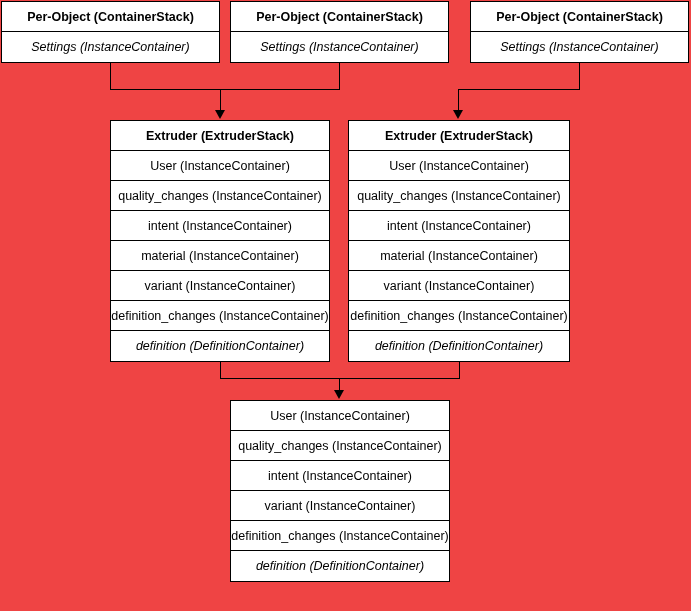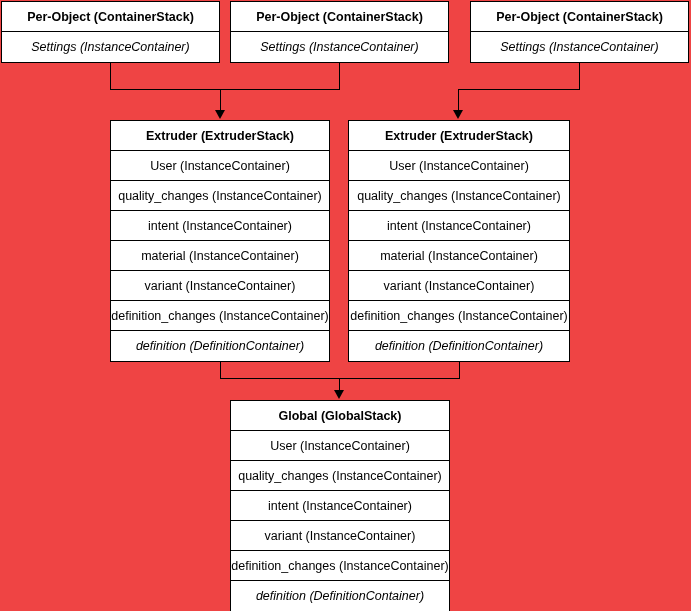--- a/index.html
+++ b/index.html
@@ -120,21 +120,20 @@
     <div class="row">User (InstanceContainer)</div>
     <div class="row">quality_changes (InstanceContainer)</div>
     <div class="row">intent (InstanceContainer)</div>
     <div class="row">material (InstanceContainer)</div>
     <div class="row">variant (InstanceContainer)</div>
     <div class="row">definition_changes (InstanceContainer)</div>
     <div class="row">definition (DefinitionContainer)</div>
   </div>
 
   <div class="node" style="left:230px; top:400px; width:220px;">
-    <div class="row header">Global (GlobalStack)</div>
     <div class="row">User (InstanceContainer)</div>
     <div class="row">quality_changes (InstanceContainer)</div>
     <div class="row">intent (InstanceContainer)</div>
     <div class="row">variant (InstanceContainer)</div>
     <div class="row">definition_changes (InstanceContainer)</div>
     <div class="row">definition (DefinitionContainer)</div>
   </div>
 
 </div>
 

